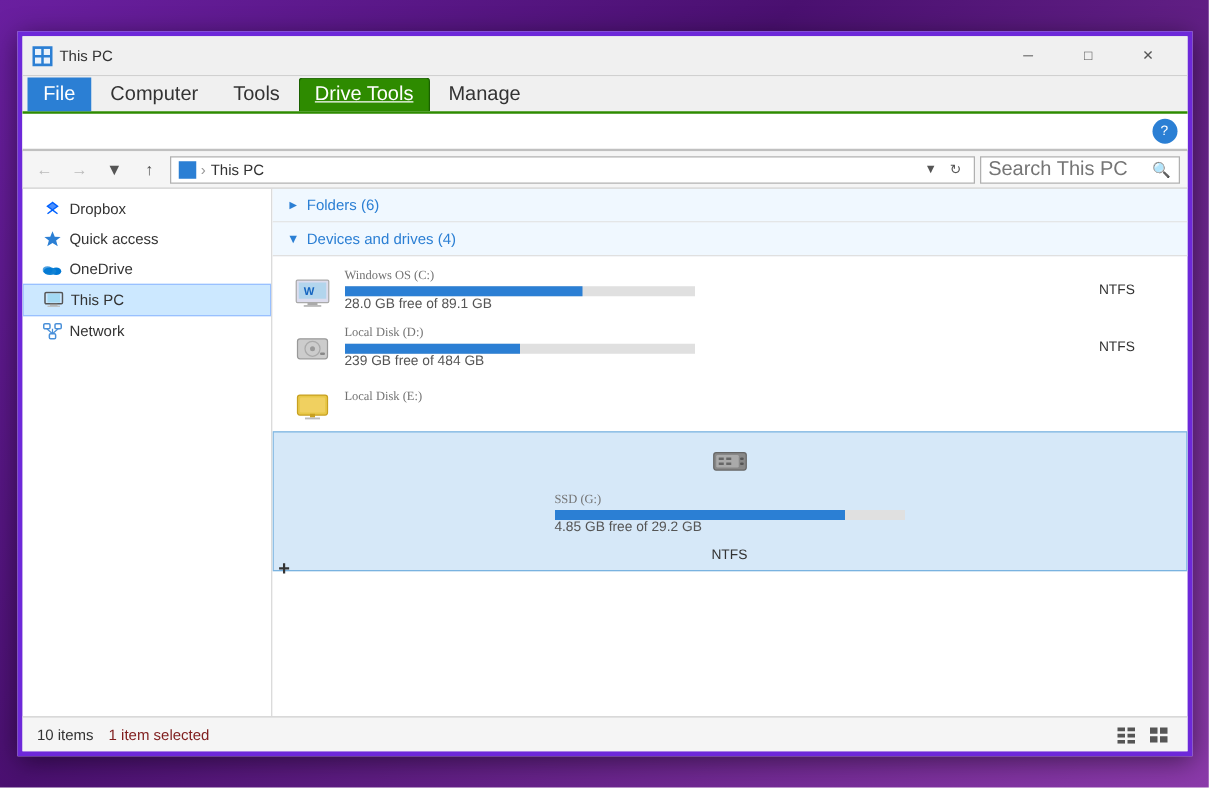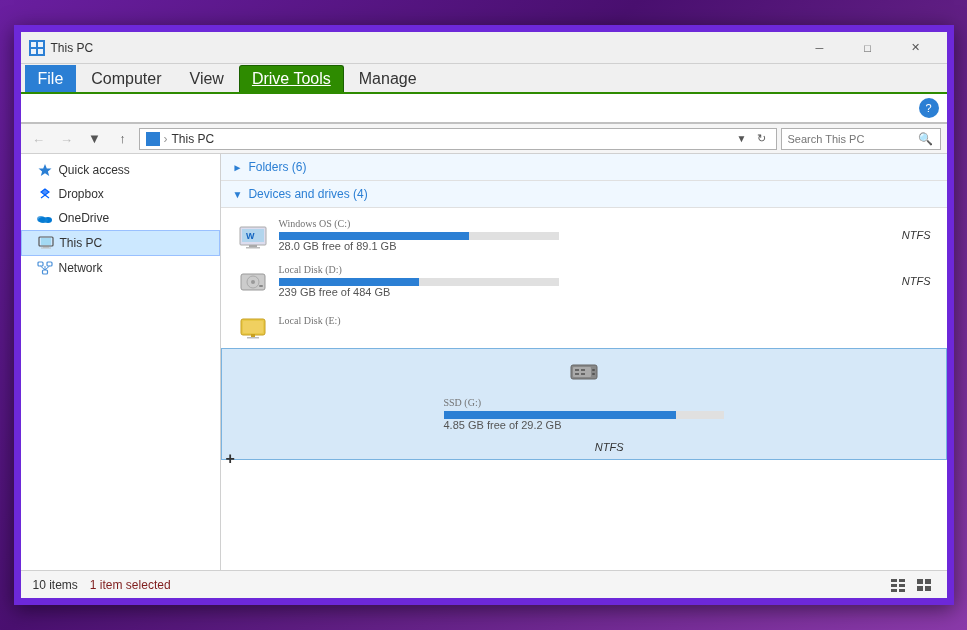--- a/index.html
+++ b/index.html
@@ -10,21 +10,21 @@
       display: flex;
       align-items: center;
       justify-content: center;
       font-family: 'Segoe UI', Tahoma, Geneva, Verdana, sans-serif;
       font-size: 12px;
     }
     .window {
       width: 940px;
       height: 580px;
       background: #f0f0f0;
-      border: 7px solid #6d28d9;
+      border: 4px solid #6d28d9;
       display: flex;
       flex-direction: column;
       box-shadow: 0 4px 20px rgba(0,0,0,0.5);
     }
     
     .title-bar {
       display: flex;
       align-items: center;
       background: #f0f0f0;
       height: 32px;
@@ -162,21 +162,21 @@
       background: white;
       border: 1px solid #b0b0b0;
       display: flex;
       align-items: center;
       padding: 0 6px;
       gap: 4px;
     }
     .search-input {
       border: none;
       outline: none;
-      font-size: 11px;
+      font-size: 16px;
       color: #999;
       width: 100%;
       background: transparent;
     }
     
     .main-area {
       display: flex;
       flex: 1;
       overflow: hidden;
     }
@@ -264,22 +264,21 @@
     }
     .drive-bar-fill {
       height: 100%;
       background: #2b7fd4;
     }
     .drive-fs {
       font-size: 11px;
       color: #333;
       white-space: nowrap;
       min-width: 80px;
-      text-align: right;
-      font-style: italic;
+      text-align: center;
     }
     .drive-space {
       font-size: 11px;
       color: #555;
     }
     
     .status-bar {
       height: 28px;
       background: #f5f5f5;
       border-top: 1px solid #d0d0d0;
@@ -333,21 +332,21 @@
       <button class="title-btn">─</button>
       <button class="title-btn">□</button>
       <button class="title-btn close">✕</button>
     </div>
   </div>
 
   <div class="ribbon">
     <div class="ribbon-tabs">
       <button class="ribbon-tab file-tab">File</button>
       <button class="ribbon-tab">Computer</button>
-      <button class="ribbon-tab">View</button>
+      <button class="ribbon-tab">Tools</button>
       <button class="ribbon-tab active">Drive Tools</button>
       <button class="ribbon-tab">Manage</button>
     </div>
     <div class="ribbon-content">
       <div class="ribbon-help">?</div>
     </div>
   </div>
 
   <div class="toolbar">
     <button class="nav-btn disabled">←</button>
@@ -369,34 +368,34 @@
     </div>
   </div>
 
   <div class="main-area">
 
     <div class="sidebar">
 
       <div class="sidebar-item">
         <div class="sidebar-icon">
           <svg width="14" height="14" viewBox="0 0 14 14">
-              <polygon points="7,1 8.8,5.4 13.5,5.5 9.9,8.4 11.2,13 7,10.3 2.8,13 4.1,8.4 0.5,5.5 5.2,5.4" fill="#2b7fd4"></polygon>
-            </svg>
-        </div>
-        <span>Quick access</span>
+            <polygon points="7,2 3,5 7,8 3,11 7,8 11,11 7,8 11,5" fill="none" stroke="#0061fe" stroke-width="1.2"></polygon>
+            <polygon points="3,5 7,2 11,5 7,8" fill="#0061fe" opacity="0.7"></polygon>
+          </svg>
+        </div>
+        <span>Dropbox</span>
       </div>
 
       <div class="sidebar-item">
         <div class="sidebar-icon">
           <svg width="14" height="14" viewBox="0 0 14 14">
-            <polygon points="7,2 3,5 7,8 3,11 7,8 11,11 7,8 11,5" fill="none" stroke="#0061fe" stroke-width="1.2"></polygon>
-            <polygon points="3,5 7,2 11,5 7,8" fill="#0061fe" opacity="0.7"></polygon>
-          </svg>
-        </div>
-        <span>Dropbox</span>
+              <polygon points="7,1 8.8,5.4 13.5,5.5 9.9,8.4 11.2,13 7,10.3 2.8,13 4.1,8.4 0.5,5.5 5.2,5.4" fill="#2b7fd4"></polygon>
+            </svg>
+        </div>
+        <span>Quick access</span>
       </div>
 
       <div class="sidebar-item">
         <div class="sidebar-icon">
           <svg width="16" height="10" viewBox="0 0 16 10">
               <ellipse cx="11" cy="7" rx="4" ry="3" fill="#0078d4"></ellipse>
               <ellipse cx="6" cy="7" rx="5" ry="3" fill="#1082d4"></ellipse>
               <ellipse cx="4" cy="6" rx="4" ry="3" fill="#0078d4" opacity="0.7"></ellipse>
             </svg>
         </div>

